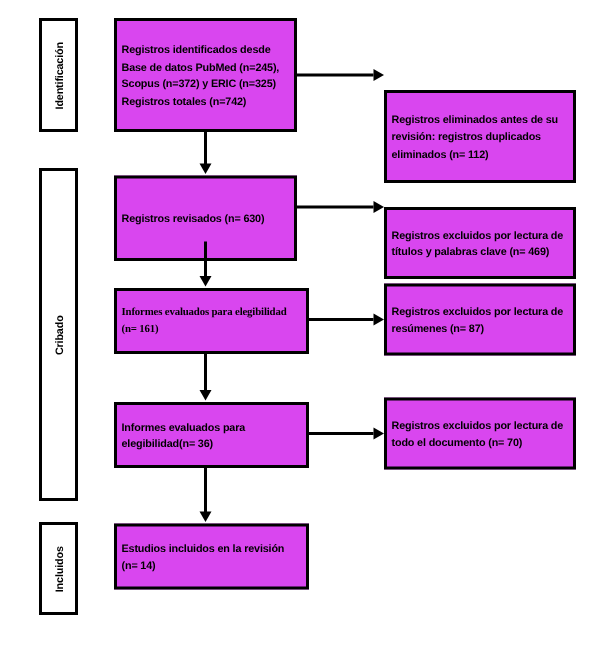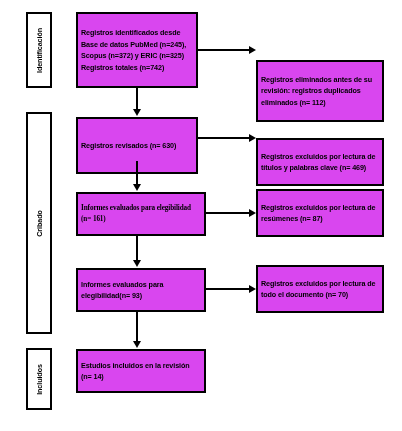--- a/index.html
+++ b/index.html
@@ -96,21 +96,21 @@
 
   <div class="box" style="left:76px;top:117px;width:122px;height:57px;">
     <span class="txt">Registros revisados (n= 630)</span>
   </div>
 
   <div class="box" style="left:76px;top:192px;width:130px;height:44px;font-family:Liberation Serif, serif;">
     <span class="txt">Informes evaluados para elegibilidad (n= 161)</span>
   </div>
 
   <div class="box" style="left:76px;top:268px;width:130px;height:44px;">
-    <span class="txt">Informes evaluados para elegibilidad(n= 93)</span>
+    <span class="txt">Informes evaluados para elegibilidad(n= 36)</span>
   </div>
 
   <div class="box" style="left:76px;top:349px;width:130px;height:44px;">
     <span class="txt">Estudios incluidos en la revisión (n= 14)</span>
   </div>
 
   <div class="box" style="left:256px;top:12px;width:128px;height:62px;margin-top:48px;">
     <span class="txt">Registros eliminados antes de su revisión: registros duplicados eliminados (n= 112)</span>
   </div>
 

